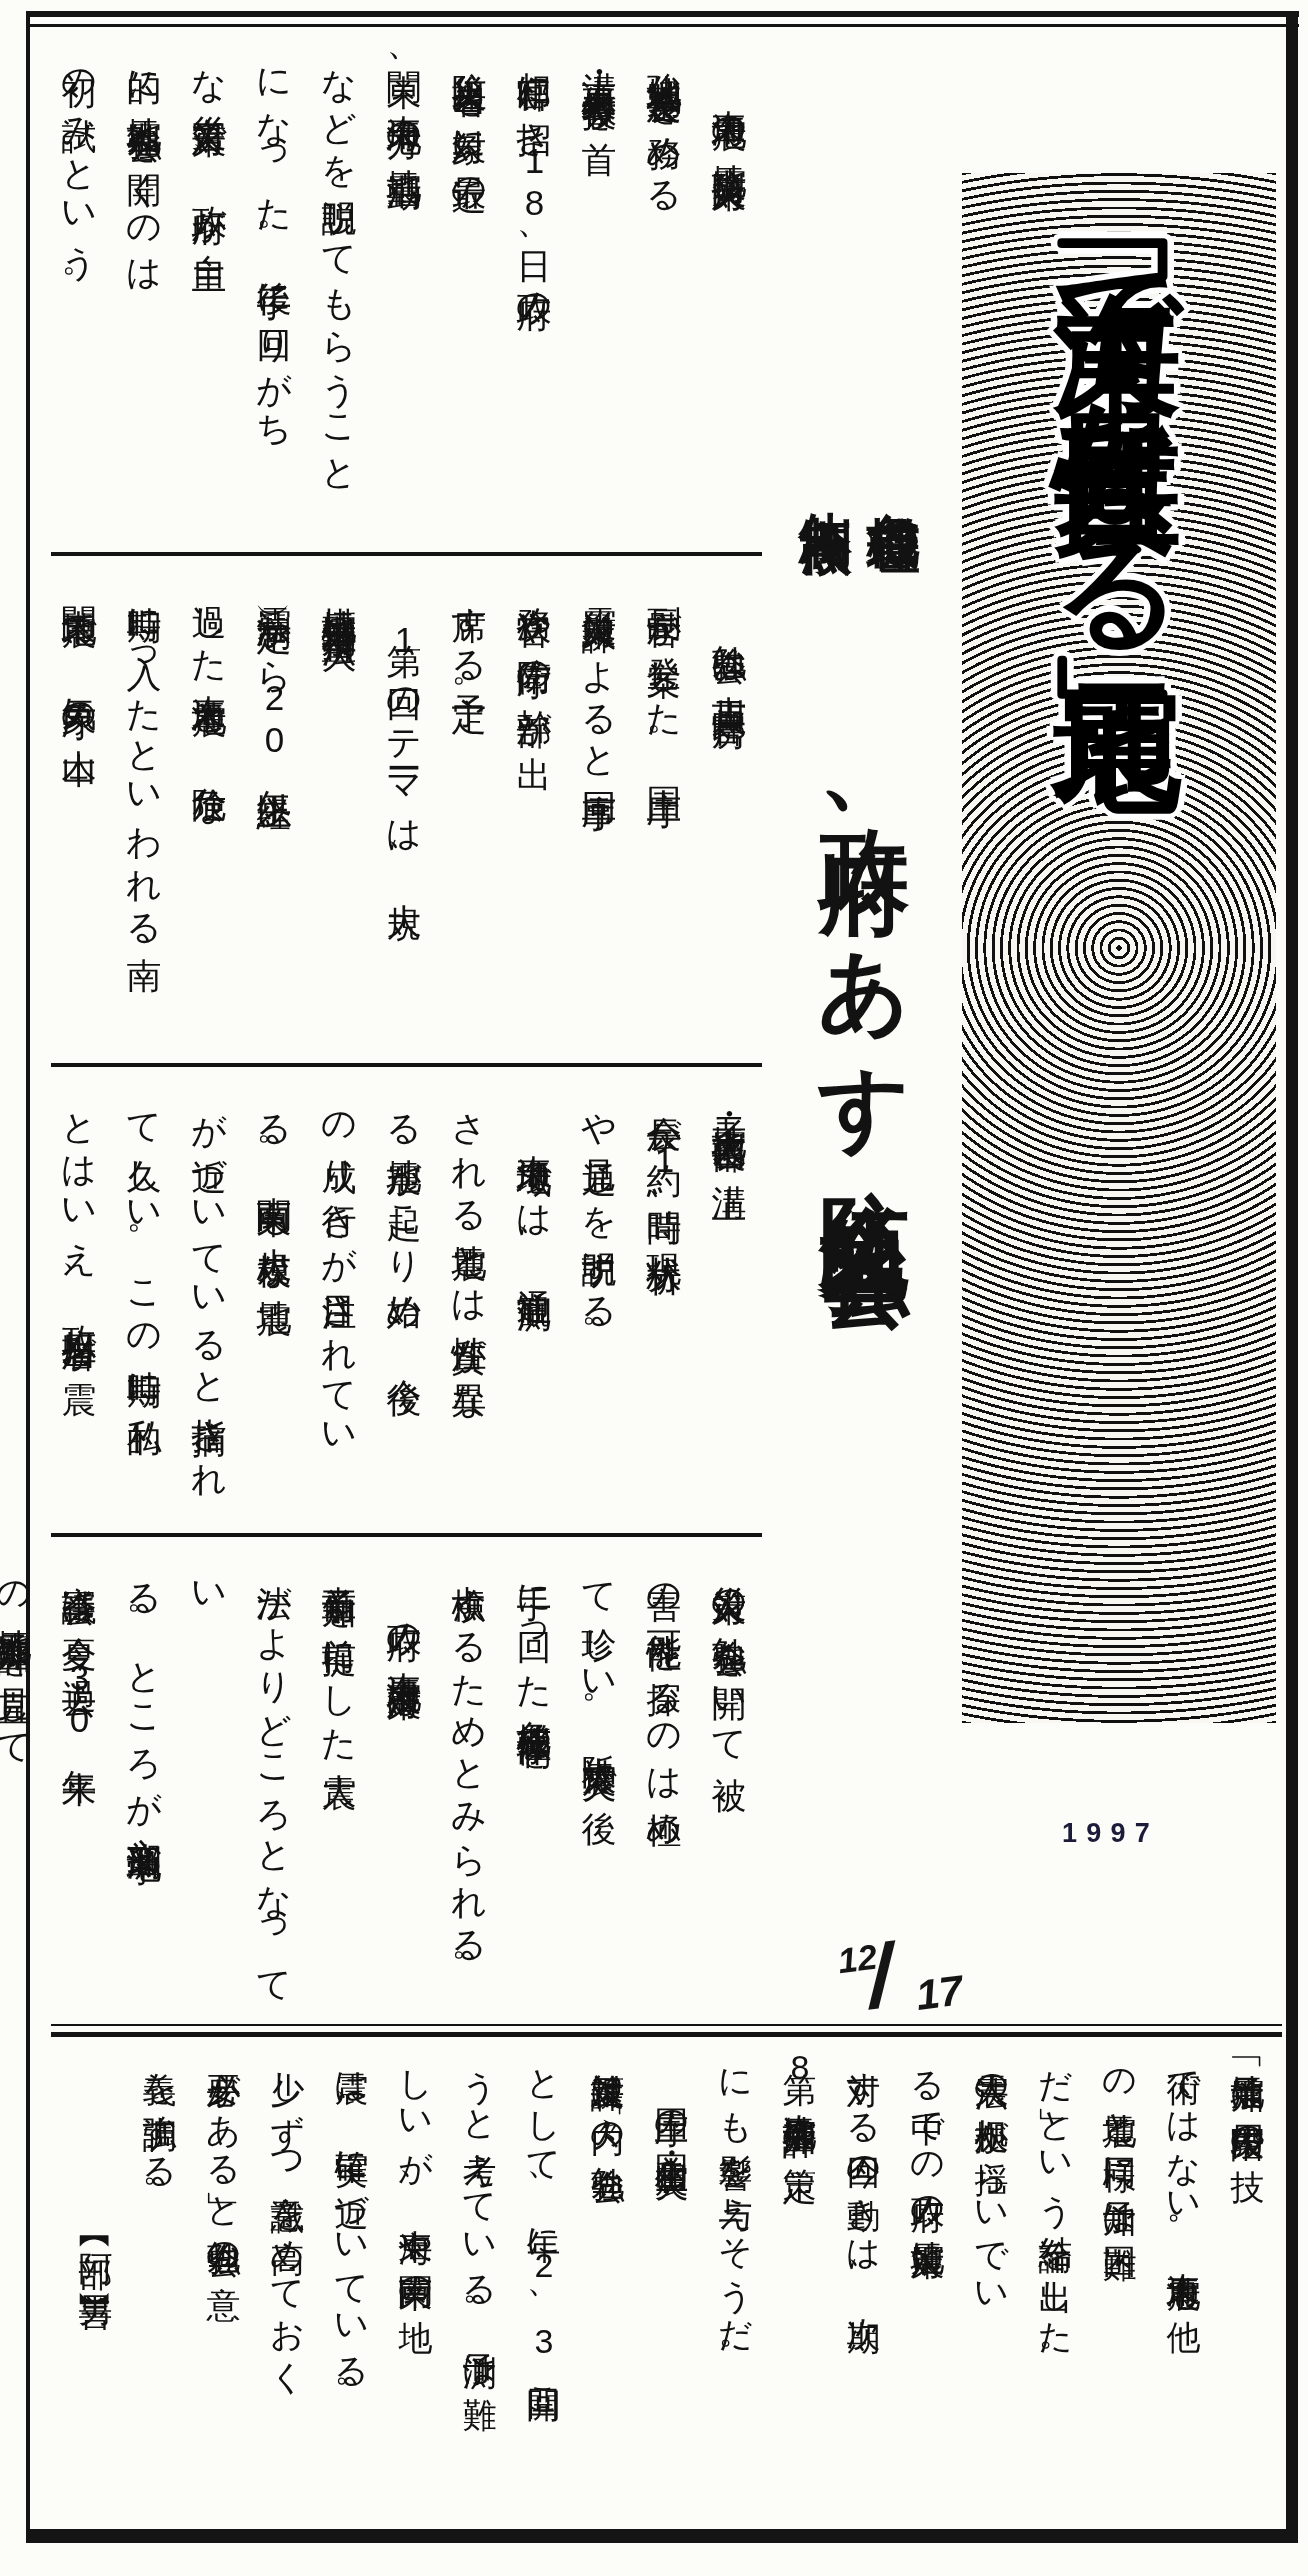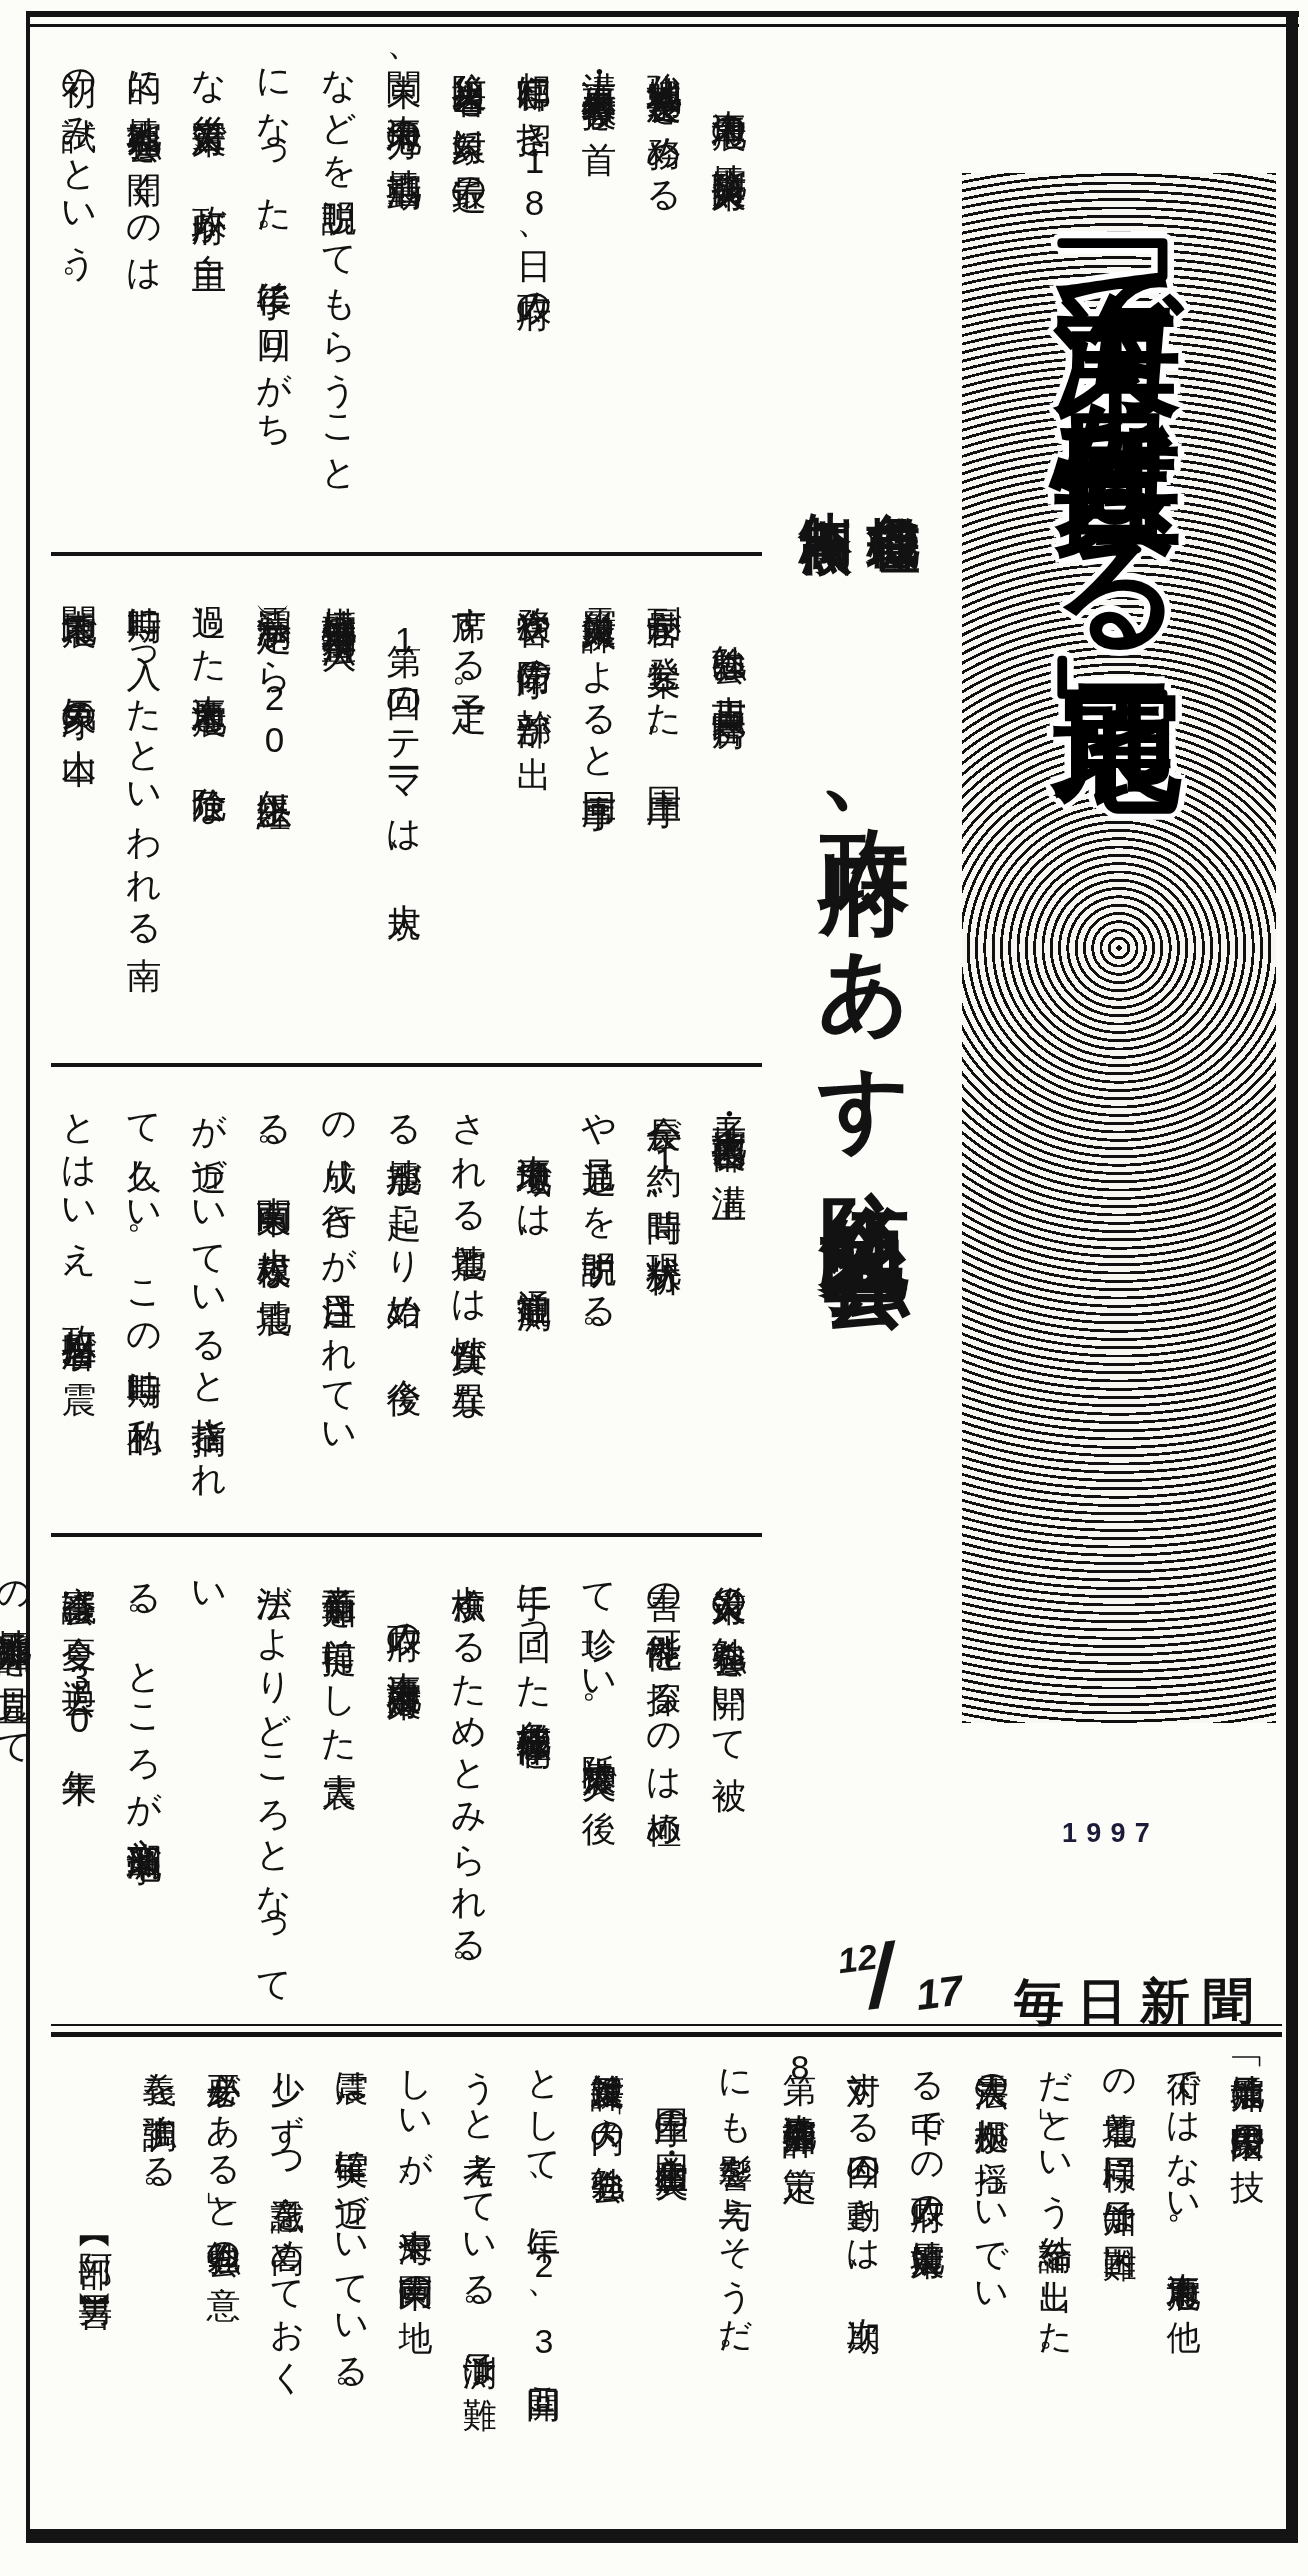--- a/index.html
+++ b/index.html
@@ -141,21 +141,20 @@
       <div class="col">審議会は今夏、過去30年来</div>
       <div class="col">の地震予知計画を見直して</div>
     </div>
 
   <div class="year">1997</div>
   <div class="hand-date">
     <span class="m">12</span>
     <span class="sl">/</span>
     <span class="d">17</span>
   </div>
-  <div class="paper-name">毎日新聞</div>
 
   <div class="double-rule"></div>
 
   <div class="band band-bottom" style="top:2046px;height:483px;">
       <div class="col">「地震予知は実用段階の技</div>
       <div class="col">術ではない。東海地震も他</div>
       <div class="col">の地震と同様に予知は困難</div>
       <div class="col">だ」という結論を出した。</div>
       <div class="col">大震法の根拠が揺らいでい</div>
       <div class="col">る中での政府の地震対策に</div>

